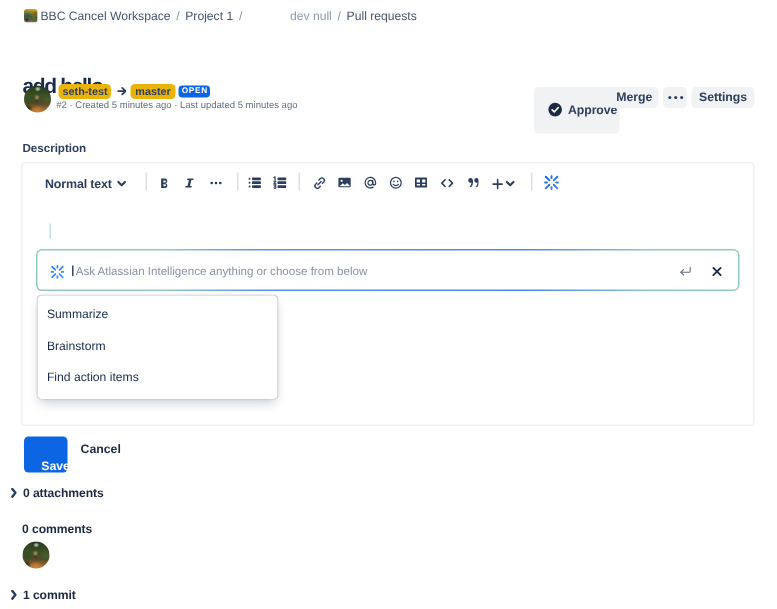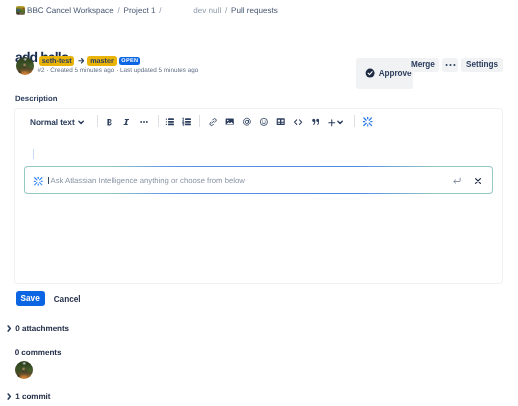--- a/index.html
+++ b/index.html
@@ -73,21 +73,21 @@
   .ai-ph{position:absolute;left:25.3px;top:9.2px;font-size:7.72px;color:#8993A4;white-space:nowrap;}
   .ai-enter{position:absolute;left:426.4px;top:8.6px;width:9.5px;height:9.5px;}
   .ai-close{position:absolute;left:447.8px;top:8.5px;width:10px;height:10px;}
 
   .ai-menu{position:absolute;left:24.8px;top:197.1px;width:160px;height:69.3px;background:#fff;border-radius:3px;box-shadow:0 0 1px rgba(9,30,66,0.31),0 4px 8px -2px rgba(9,30,66,0.25);}
   .ai-menu-item{position:absolute;left:6.5px;font-size:8.1px;color:#172B4D;}
   .ai-menu-item:nth-of-type(1){top:8.4px}
   .ai-menu-item:nth-of-type(2){top:29.3px}
   .ai-menu-item:nth-of-type(3){top:50.1px}
 
-  .save-btn{position:absolute;left:15.5px;top:291.1px;width:29.3px;height:15.2px;background:#0C66E4;color:#fff;border:none;border-radius:3px;font-family:inherit;font-size:8.2px;font-weight:600;cursor:pointer;padding:0;line-height:15.2px;}
+  .save-btn{position:absolute;left:15.5px;top:291.1px;width:29.3px;height:15.2px;background:#0C66E4;color:#fff;border:none;border-radius:3px;font-family:inherit;font-size:8.2px;font-weight:600;cursor:pointer;padding:12px;line-height:15.2px;}
   .cancel-btn{position:absolute;left:53.4px;top:292.3px;width:27.5px;height:15.2px;background:transparent;border:none;font-family:inherit;font-size:8.2px;font-weight:600;color:#1E2A44;cursor:pointer;padding:0;line-height:15.2px;}
 
   .section{position:absolute;font-size:8.1px;font-weight:700;color:#1E2A44;letter-spacing:-0.05px;}
   .sec-attach{left:15.3px;top:324.2px;}
   .sec-commit{left:15.3px;top:392.2px;}
   .chev{position:absolute;width:4.4px;height:7.1px;}
   .chev-attach{left:7.2px;top:325.1px;}
   .chev-commit{left:7.2px;top:393.1px;}
 
   .comments-title{position:absolute;left:14.7px;top:347.8px;font-size:8.1px;font-weight:700;color:#1E2A44;letter-spacing:-0.05px;}
@@ -181,20 +181,25 @@
       <svg class="ai-enter" viewBox="0 0 14 14">
         <path d="M12.0 3.2 V7.0 a1.1 1.1 0 0 1 -1.1 1.1 H3.0" fill="none" stroke="#626F86" stroke-width="1.1" stroke-linecap="round" stroke-linejoin="round"></path>
         <path d="M5.4 5.6 L2.8 8.1 L5.4 10.6" fill="none" stroke="#626F86" stroke-width="1.1" stroke-linecap="round" stroke-linejoin="round"></path>
       </svg>
       <svg class="ai-close" viewBox="0 0 14 14">
         <path d="M3.6 3.6 L10.4 10.4 M10.4 3.6 L3.6 10.4" fill="none" stroke="#1E2A44" stroke-width="1.7" stroke-linecap="round"></path>
       </svg>
     </div>
   </div>
 
+  <div class="ai-menu">
+    <div class="ai-menu-item">Summarize</div>
+    <div class="ai-menu-item">Brainstorm</div>
+    <div class="ai-menu-item">Find action items</div>
+  </div>
 
   <div class="toolbar-wrap">
     <div class="tb-item tb-normal">
         <span>Normal text</span>
       </div>
     <svg class="tb-item tb-chev1" viewBox="0 0 10 10" width="10" height="10">
         <path d="M2.3 4.0 L5 6.7 L7.7 4.0" fill="none" stroke="#2C3E5D" stroke-width="1.7" stroke-linecap="round" stroke-linejoin="round"></path>
       </svg>
     <div class="tb-div" style="left:96.5px"></div>
 

